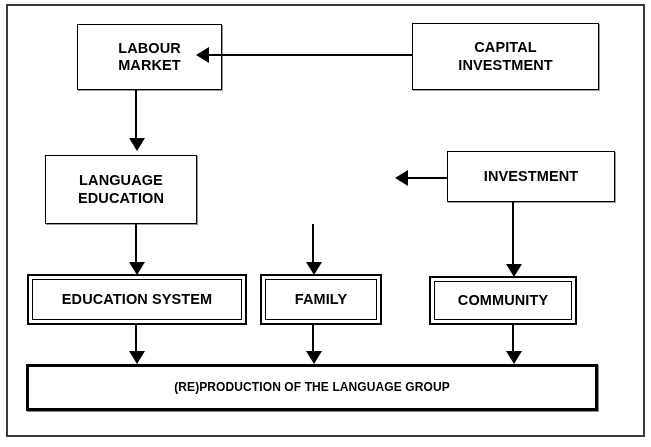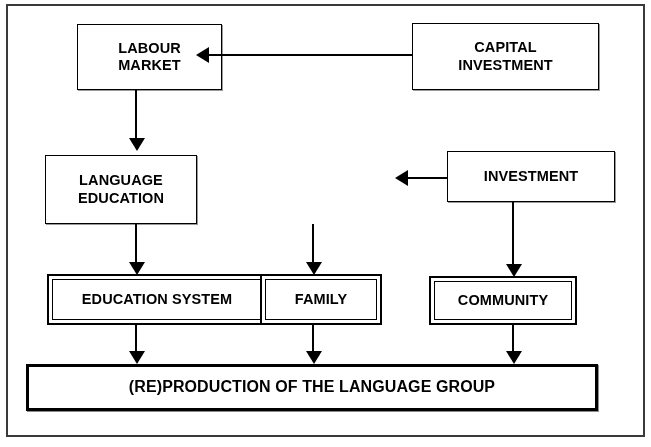--- a/index.html
+++ b/index.html
@@ -70,21 +70,21 @@
     align-items: center;
     justify-content: center;
   }
   .node.double .label { font-size: 14.5px; }
 
   
   .node.summary {
     border: 3px solid #000000;
     box-shadow: 1px 1px 0 0 #8c8c8c;
   }
-  .node.summary .label { font-size: 16px; }
+  .node.summary .label { font-size: 12px; }
 
   
   .conn-v {
     position: absolute;
     width: 2px;
     background: #000000;
   }
   .conn-h {
     position: absolute;
     height: 2px;
@@ -144,21 +144,21 @@
 
     <div class="conn-v" style="left:127px; top:218px; width:2px; height:44px;"></div>
     <div class="arrow-down" style="left:121px; top:256px;"></div>
 
     <div class="conn-v" style="left:304px; top:218px; width:2px; height:44px;"></div>
     <div class="arrow-down" style="left:298px; top:256px;"></div>
 
     <div class="conn-v" style="left:504px; top:196px; width:2px; height:66px;"></div>
     <div class="arrow-down" style="left:498px; top:258px;"></div>
 
-    <div class="node double" style="left:19px; top:268px; width:220px; height:51px;margin-left:20px;">
+    <div class="node double" style="left:19px; top:268px; width:220px; height:51px;">
       <span class="inner">
         <span class="label">EDUCATION SYSTEM</span>
       </span>
     </div>
 
     <div class="node double" style="left:252px; top:268px; width:122px; height:51px;">
       <span class="inner">
         <span class="label">FAMILY</span>
       </span>
     </div>

